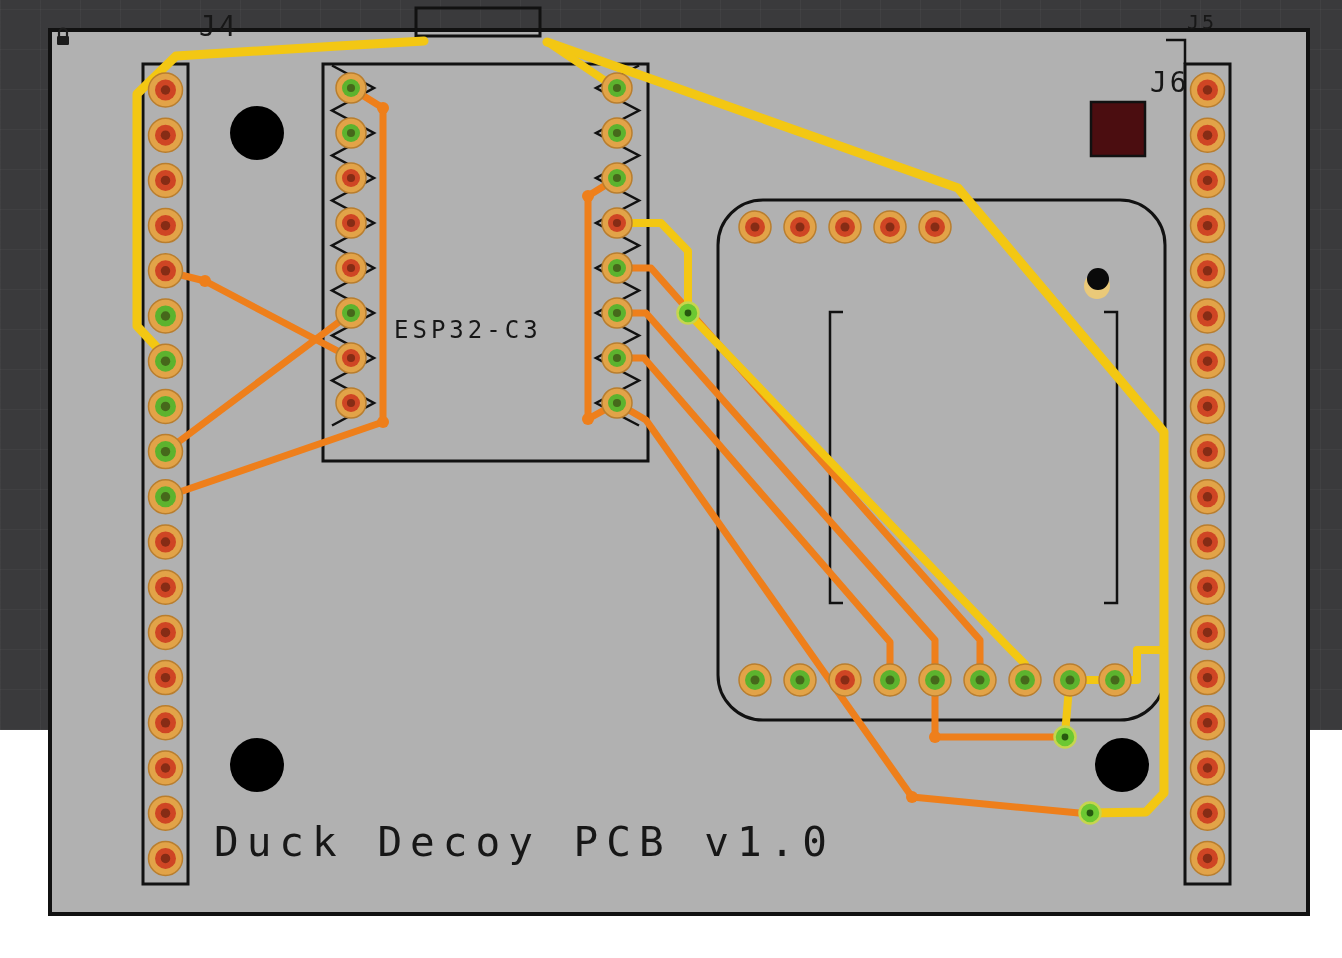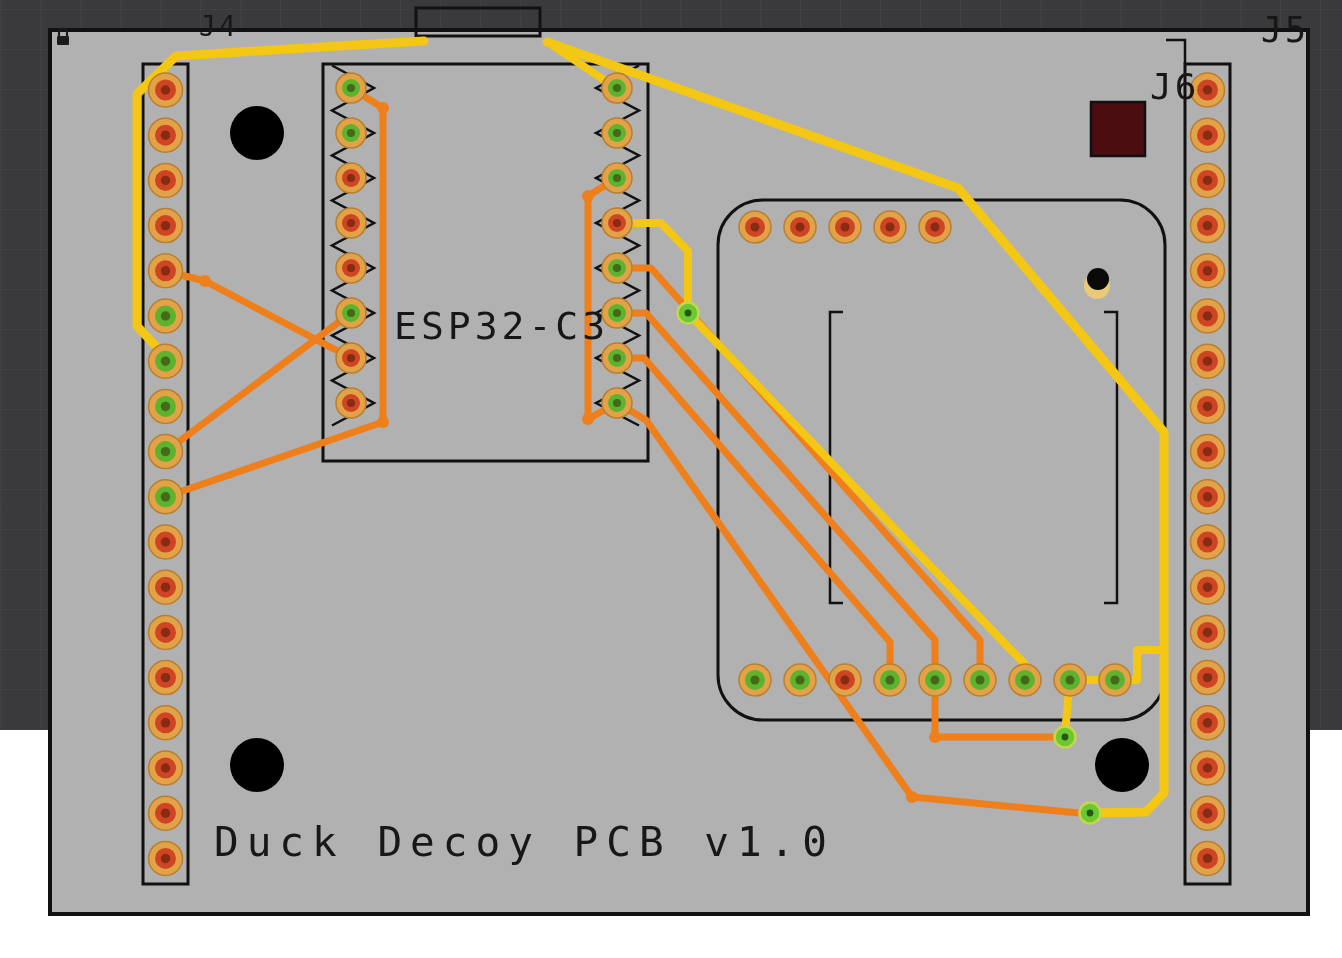--- a/index.html
+++ b/index.html
@@ -15,23 +15,23 @@
       repeating-linear-gradient(0deg,  rgba(255,255,255,0.030) 0 1px, transparent 1px 40px);
   }
   #pcb-svg{position:absolute;left:0;top:0}
   #lock{position:absolute;left:52px;top:26px}
   .lbl{
     position:absolute;color:#171717;white-space:pre;
     font-family:"DejaVu Sans Mono", monospace;
     font-weight:500;
   }
   #lbl-j4{left:199px;top:10px;font-size:28px;letter-spacing:3px}
-  #lbl-j5{left:1261px;top:10px;font-size:35px;letter-spacing:3px}
-  #lbl-j6{left:1150px;top:66px;font-size:36px;letter-spacing:3px}
-  #lbl-esp32{left:394px;top:304px;font-size:38px;letter-spacing:4px}
+  #lbl-j5{left:1187px;top:10px;font-size:20px;letter-spacing:3px}
+  #lbl-j6{left:1150px;top:66px;font-size:28px;letter-spacing:3px}
+  #lbl-esp32{left:394px;top:316px;font-size:24px;letter-spacing:4px}
   #lbl-lora{left:804px;top:265px;font-size:29px;letter-spacing:4px}
   #lbl-title{left:214px;top:818px;font-size:41px;letter-spacing:8px}
 </style>
 </head>
 <body>
 
 <div id="stage">
   <svg id="pcb-svg" width="1342" height="958" viewBox="0 0 1342 958">
       <rect x="50" y="30" width="1258" height="884" fill="#b1b1b1" stroke="#111111" stroke-width="4"></rect>
       <rect x="143" y="64" width="45" height="820" fill="none" stroke="#111111" stroke-width="3"></rect>

